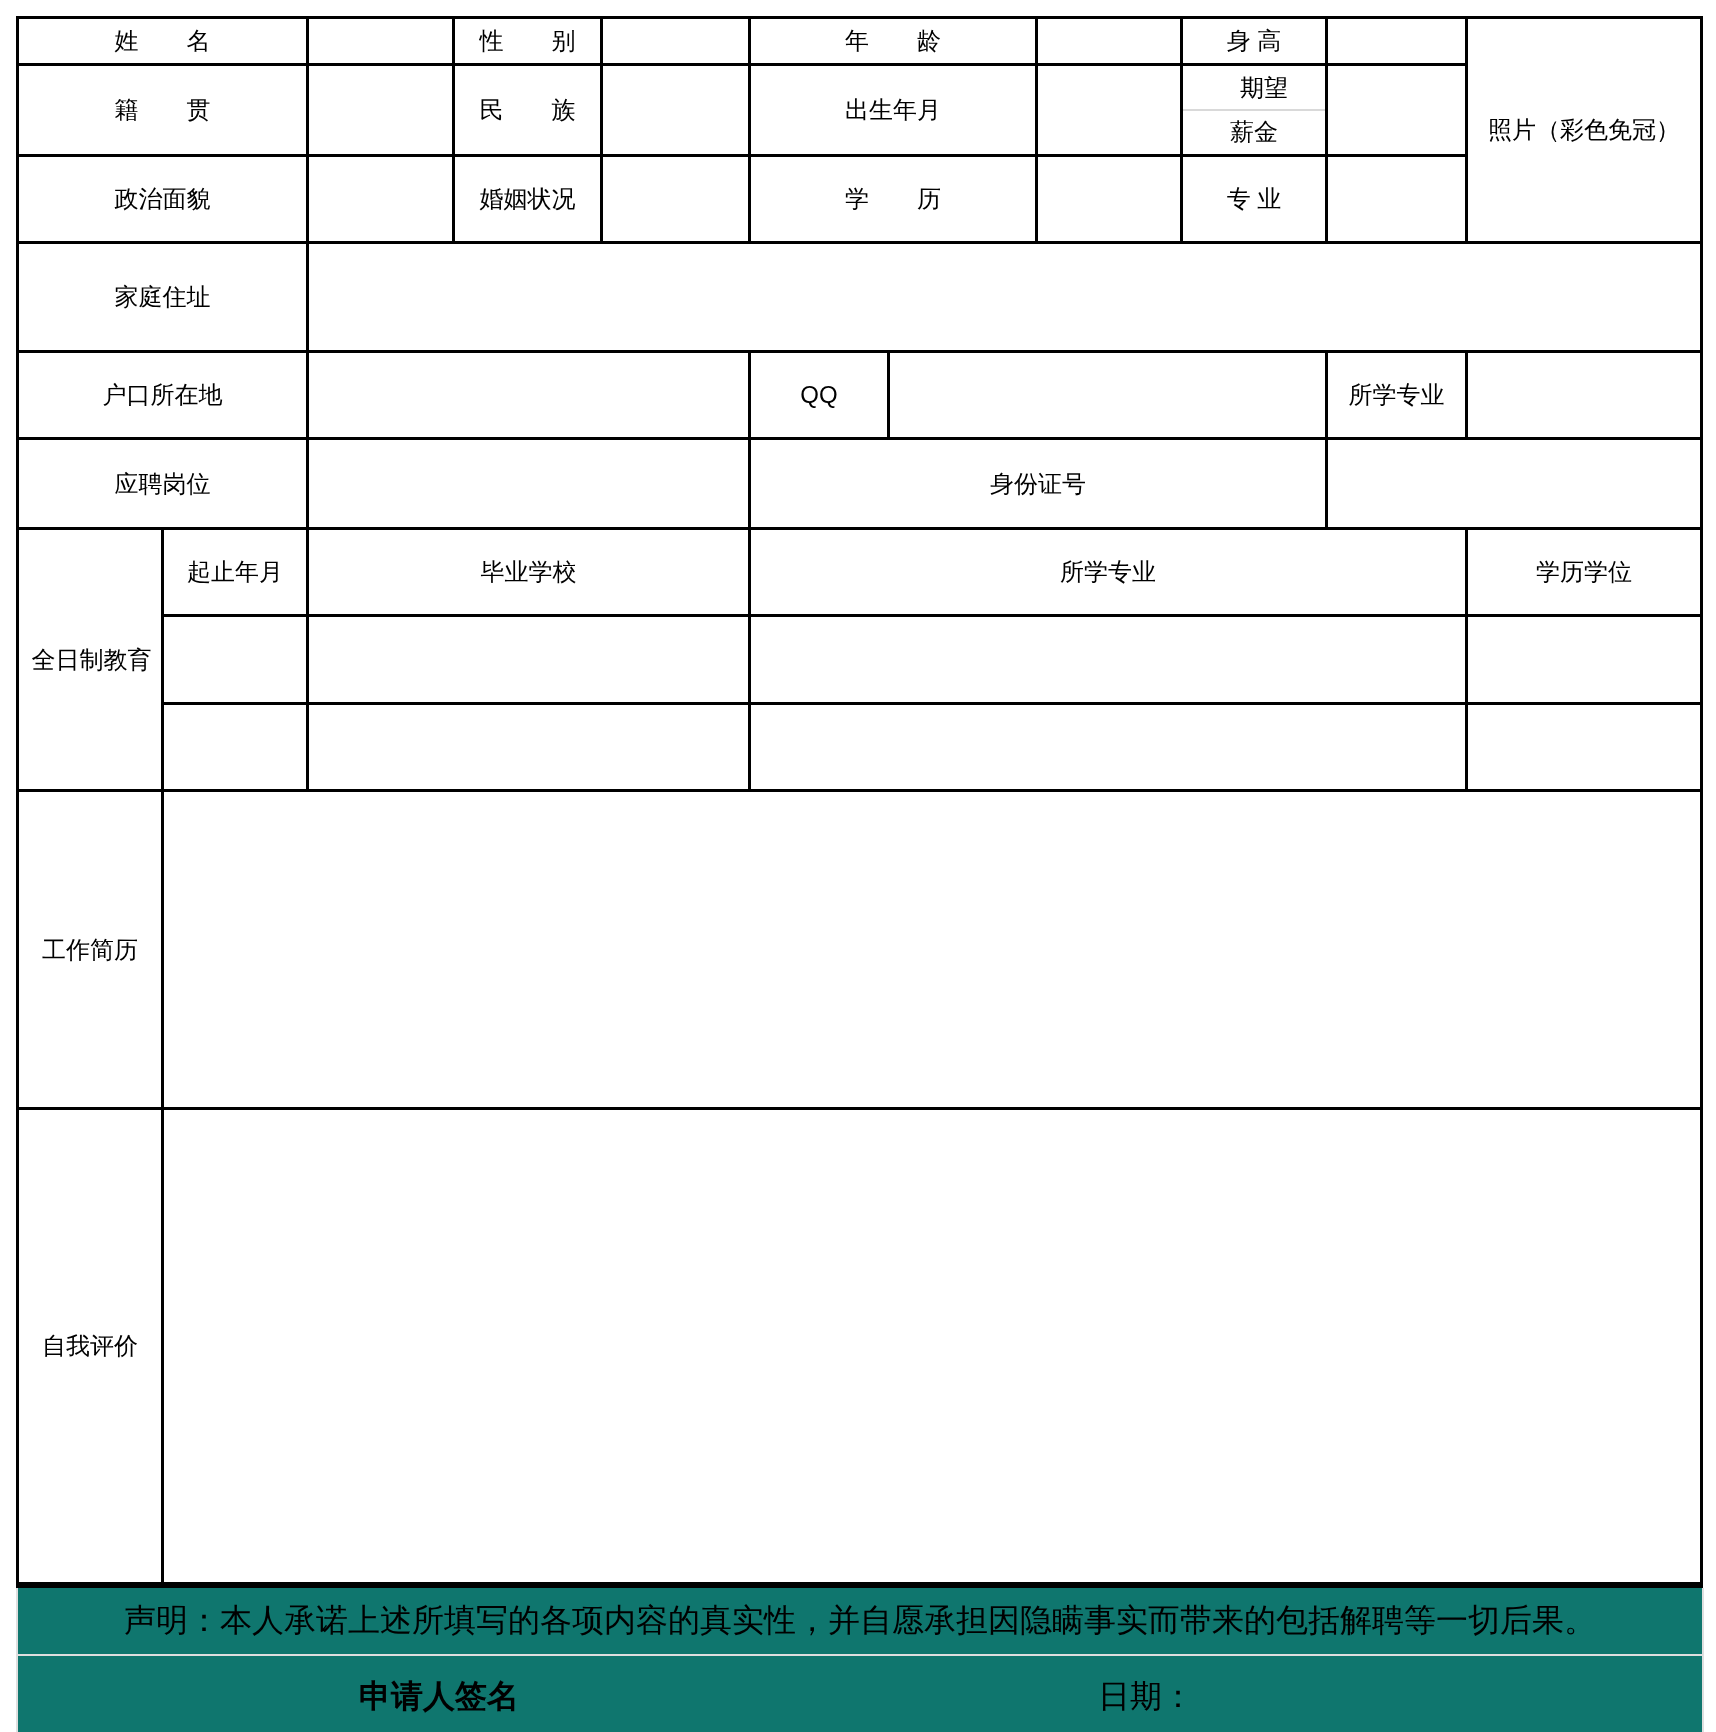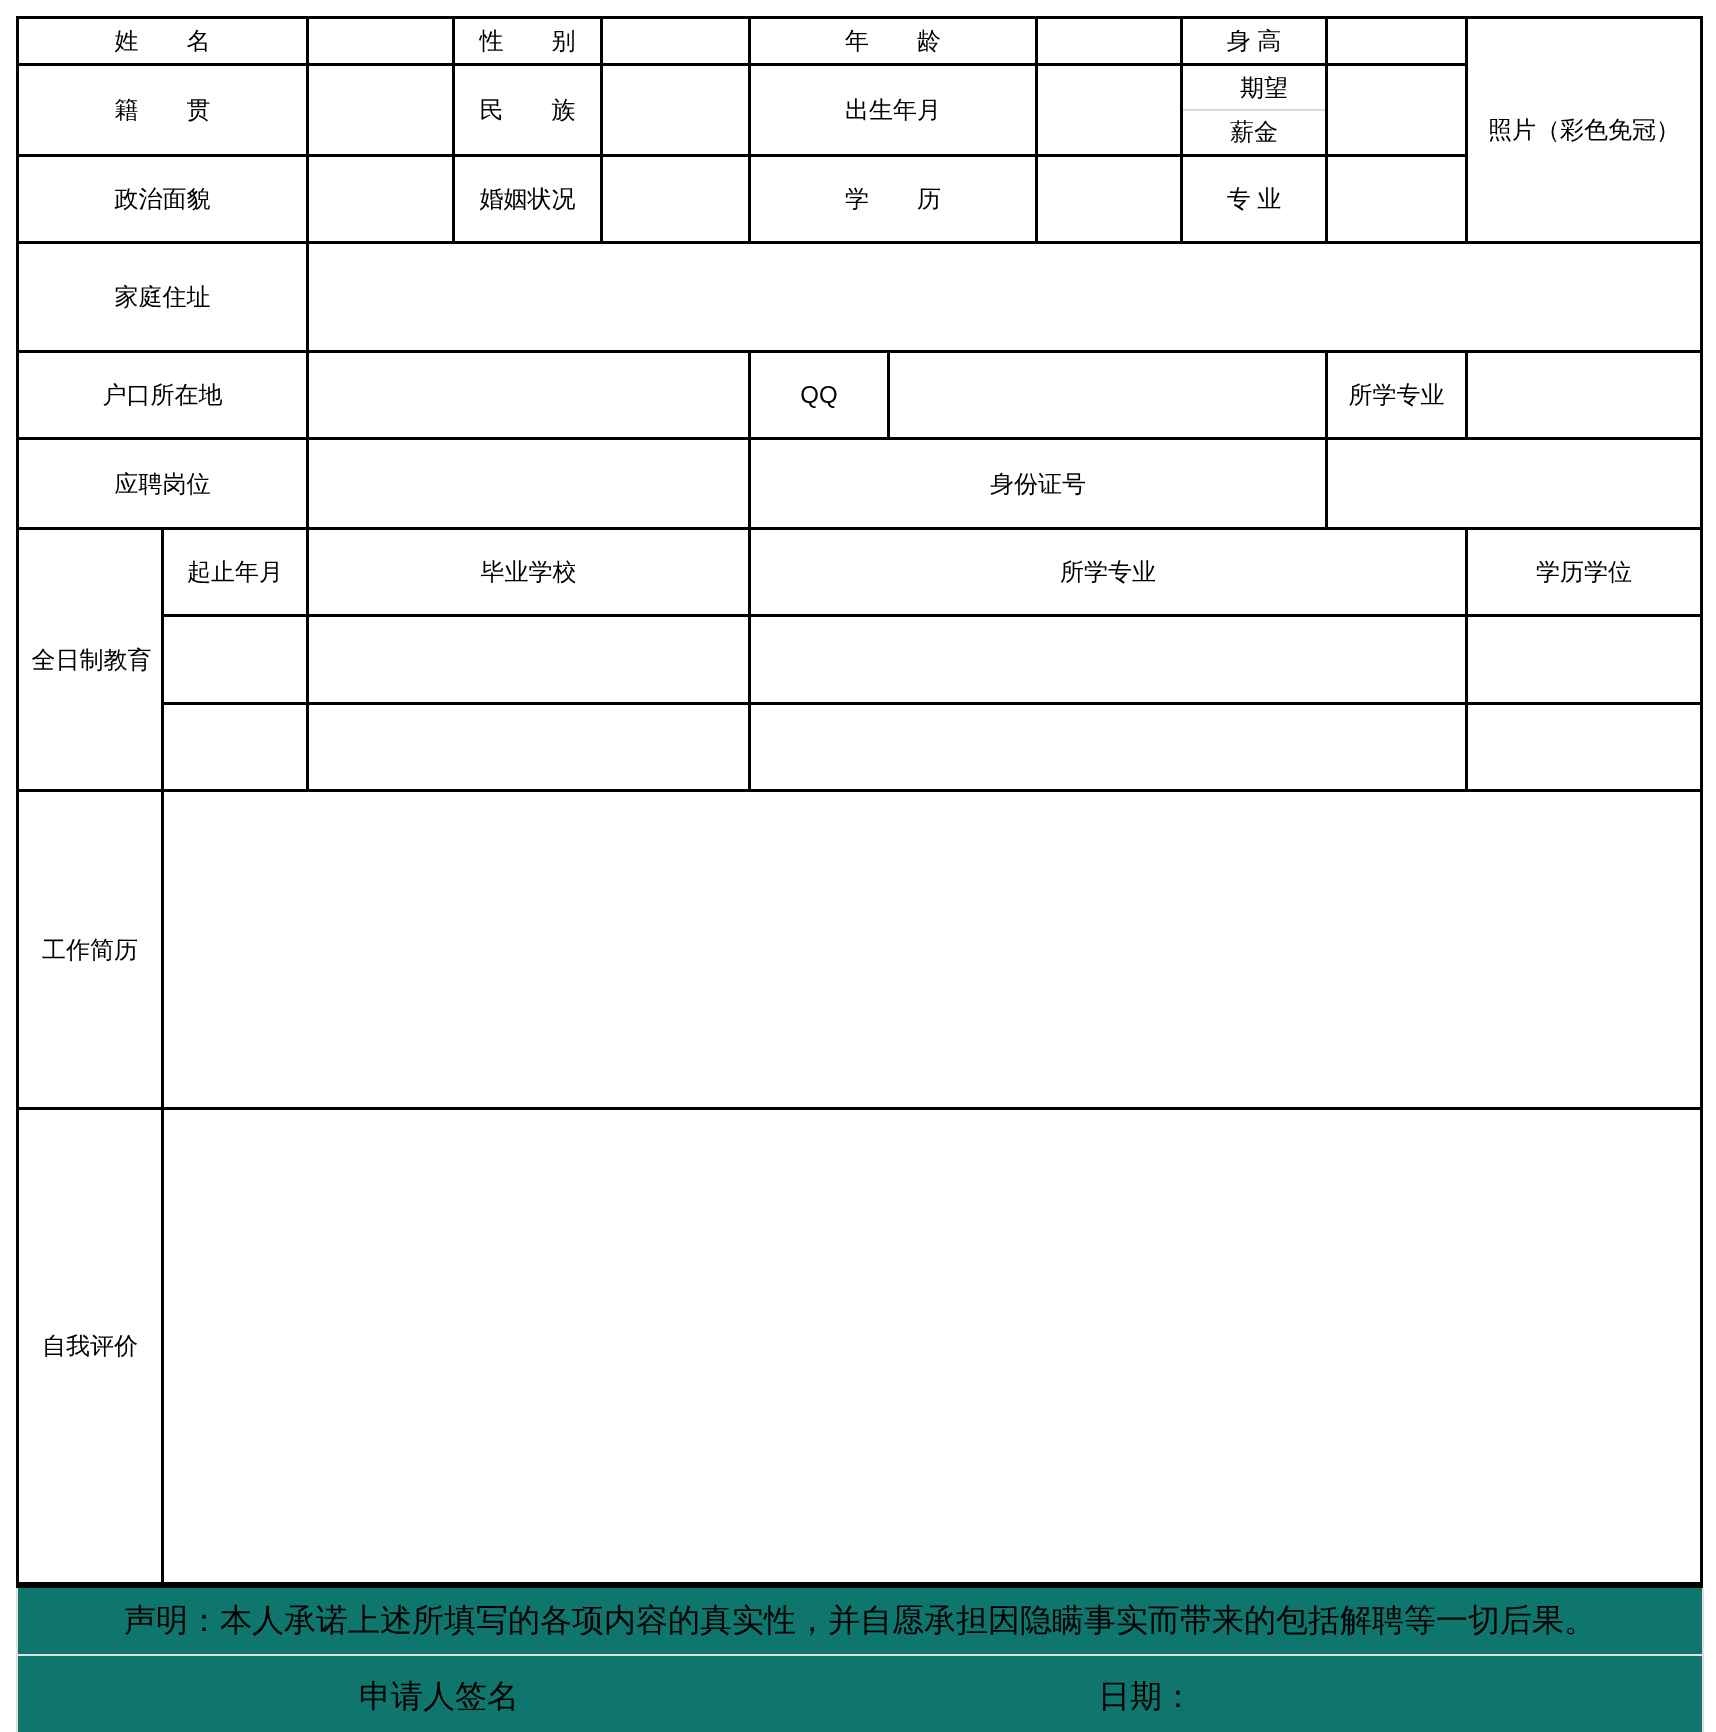--- a/index.html
+++ b/index.html
@@ -39,21 +39,21 @@
     border-left:2px solid #dfdfdf;border-right:2px solid #dfdfdf;border-bottom:2px solid #dfdfdf;
     background:#0f766e;
   }
   .declaration-row{
     height:66px;border-bottom:2px solid #dfdfdf;
     display:flex;align-items:center;justify-content:center;
     font-size:32px;
   }
   .signature-row{height:82px;position:relative;font-size:32px;}
   .signature-row span{position:absolute;top:50%;transform:translateY(-50%);}
-  .sig-name{left:341px;}
+  .sig-name{left:341px;font-weight:bold;}
   .sig-date{left:1080px;font-family:Liberation Mono, monospace;}
 </style>
 </head>
 <body>
 
 <div class="sheet">
   <table class="form">
     <colgroup>
       <col style="width:145px">
         <col style="width:145px">

